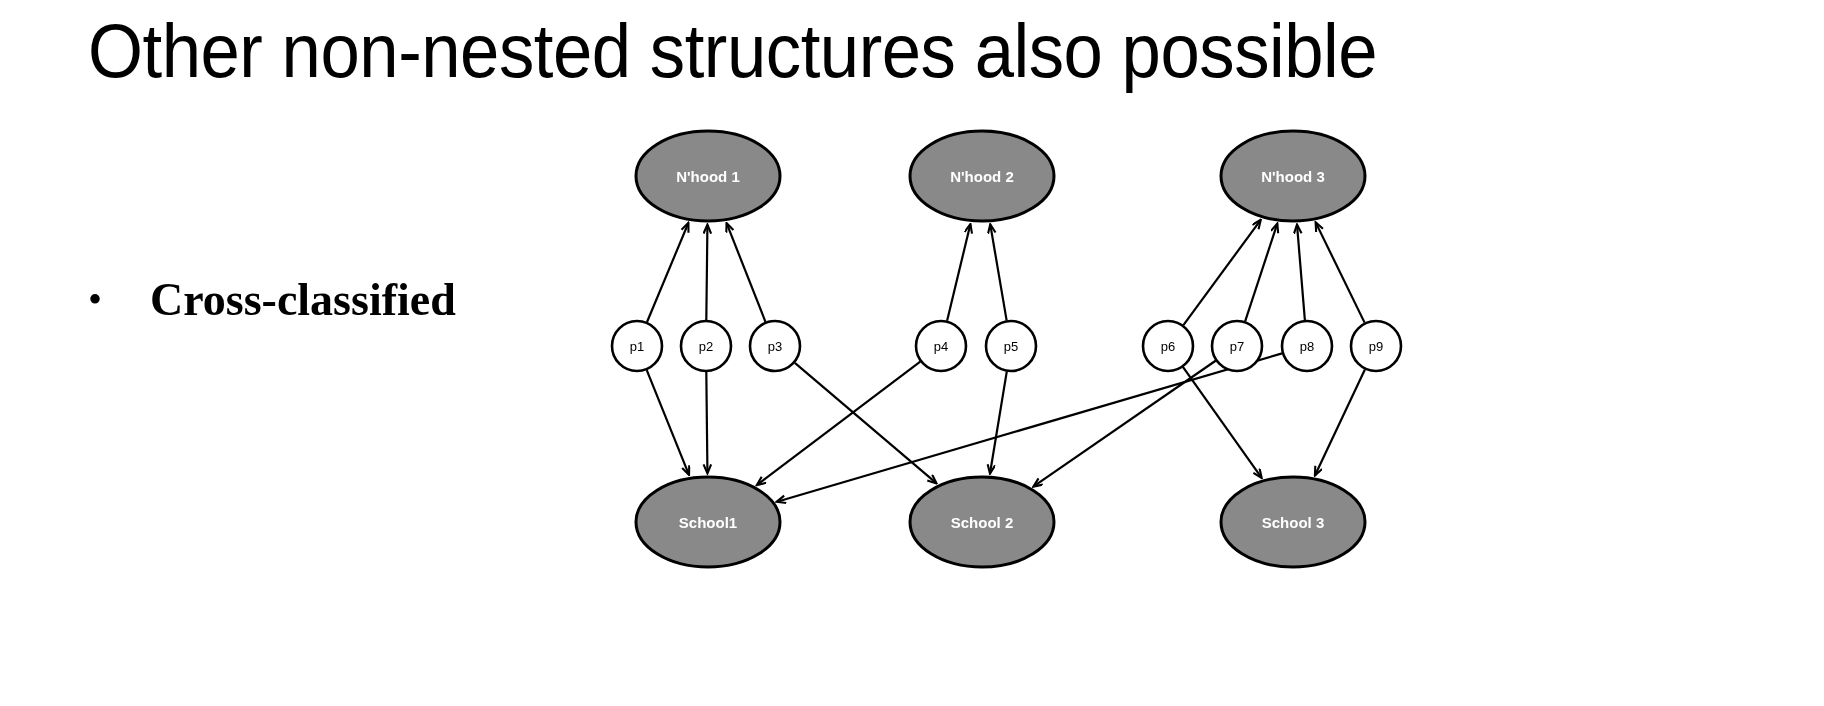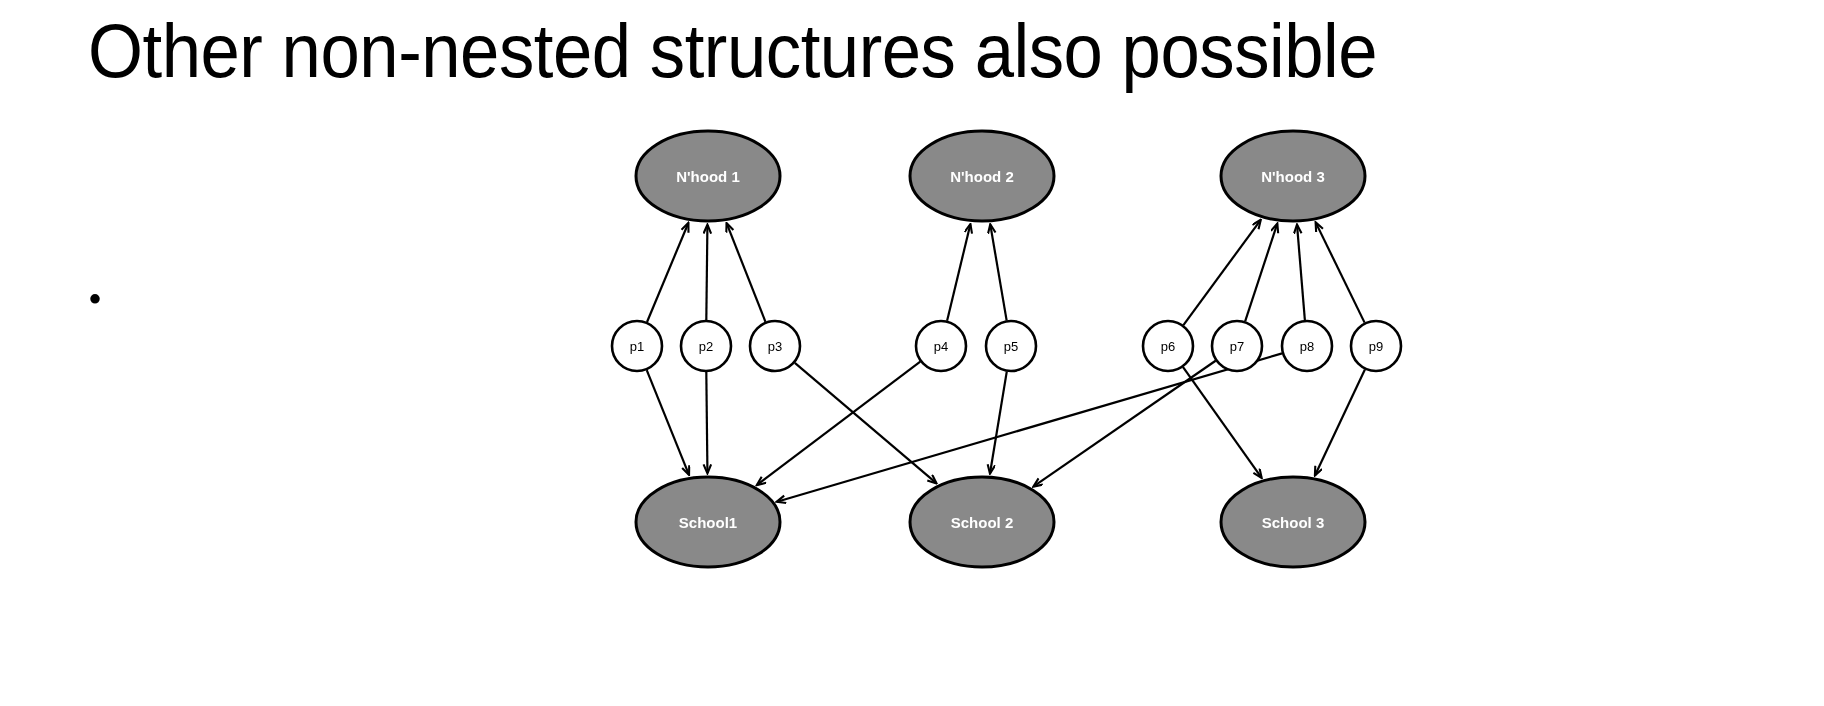--- a/index.html
+++ b/index.html
@@ -114,20 +114,21 @@
 </style>
 </head>
 <body>
 
 <div id="slide">
 
   <div id="slide-title">Other non-nested structures also possible</div>
 
   <div id="bullet-block">
     <span id="bullet-marker">•</span>
+    <span id="bullet-text">Cross-classified</span>
   </div>
 
   <div id="diagram">
     <svg id="diagram-svg" width="900" height="470" viewBox="0 0 900 470">
       <defs>
         <marker id="arrowhead" markerWidth="11" markerHeight="11" refX="9.2" refY="4.2" orient="auto" markerUnits="userSpaceOnUse">
           <path d="M0.6,0.4 L9.6,4.2 L0.6,8.0" fill="none" stroke="#000000" stroke-width="2.1" stroke-linecap="butt" stroke-linejoin="miter"></path>
         </marker>
       </defs>
 

